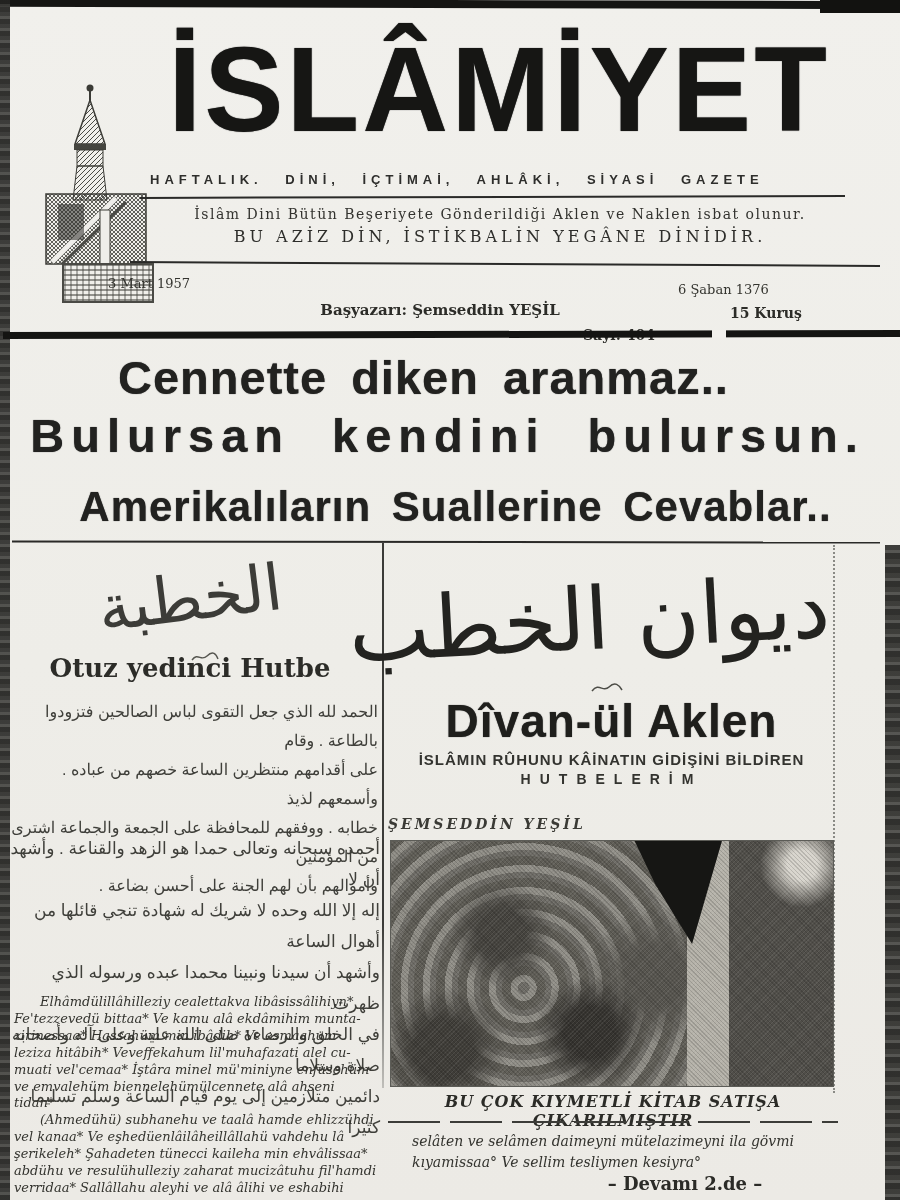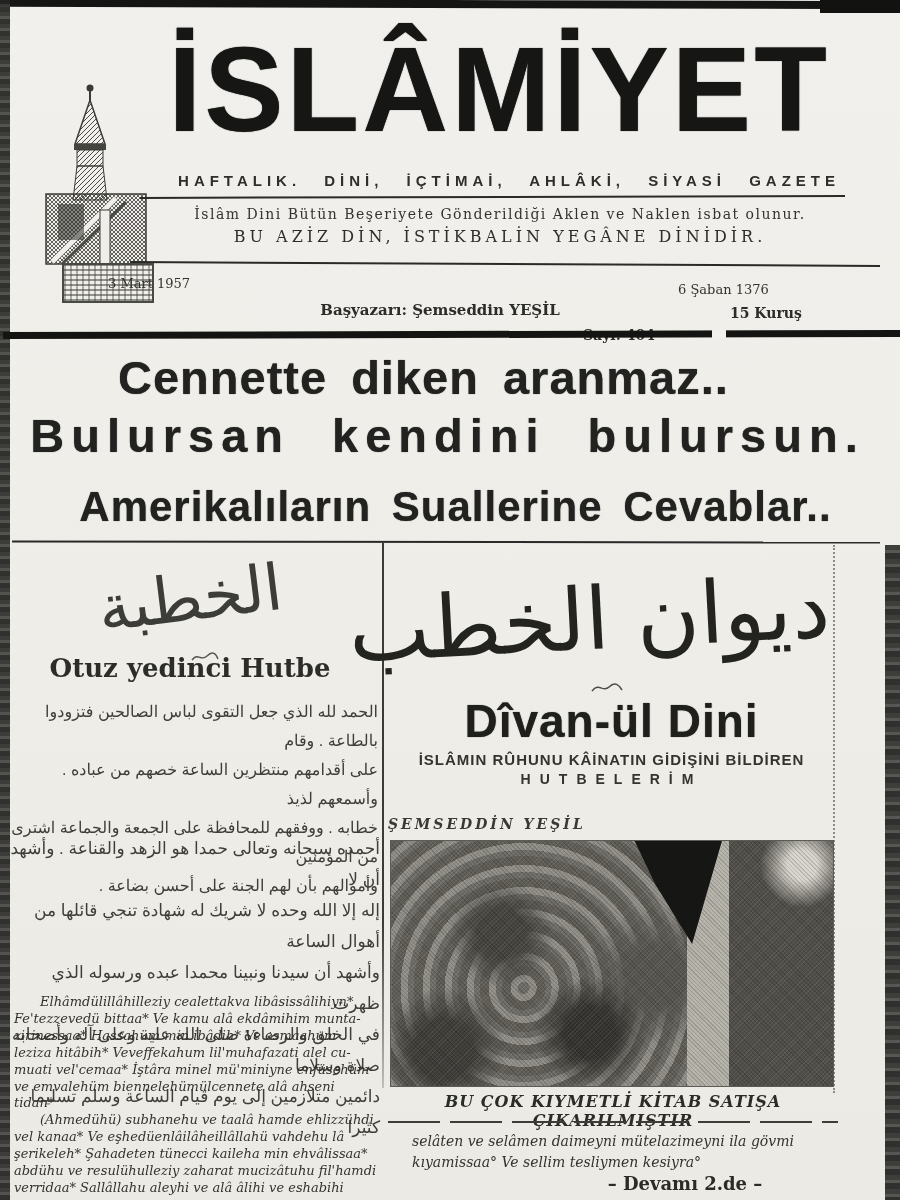--- a/index.html
+++ b/index.html
@@ -13,22 +13,22 @@
   .band-top-right{top:0;right:0;width:80px;height:13px;background:#121210;}
   .band-left{top:0;left:0;width:10px;height:1200px;opacity:.88;
      background:repeating-linear-gradient(to bottom,#242422 0 4px,#3d3d3a 4px 7px,#171715 7px 12px);}
   .band-right{top:545px;right:0;width:15px;height:655px;opacity:.9;
      background:repeating-linear-gradient(to bottom,#2a2a27 0 5px,#454542 5px 8px,#1b1b19 8px 14px);}
 
   
   .masthead-title{top:14px;left:148px;width:702px;text-align:center;font-weight:bold;
      font-size:119px;line-height:150px;letter-spacing:3px;transform:scaleY(1.02);
      color:#161614;text-shadow:0 0 1px #333;white-space:nowrap;}
-  .masthead-sub{top:172px;left:150px;width:690px;text-align:right;font-weight:bold;
-     font-size:15px;letter-spacing:5px;word-spacing:14px;color:#2e2e2c;}
+  .masthead-sub{top:172px;left:150px;width:690px;text-align:left;font-weight:bold;
+     font-size:13px;letter-spacing:5px;word-spacing:14px;color:#2e2e2c;}
   .rule{background:#2a2a28;height:2px;}
   .rule-m1{top:196px;left:140px;width:705px;transform:rotate(-.15deg);}
   .motto1{top:206px;left:150px;width:700px;text-align:center;font-family:"DejaVu Serif",serif;
      font-size:14px;letter-spacing:1.5px;color:#33332f;}
   .motto2{top:227px;left:150px;width:700px;text-align:center;font-family:"DejaVu Serif",serif;
      font-size:16px;letter-spacing:4px;color:#2d2d2a;}
   .rule-m2{top:263px;left:130px;width:750px;transform:rotate(.3deg);}
   .date-greg{top:276px;left:108px;font-family:"DejaVu Serif",serif;font-size:13px;color:#34342f;}
   .date-hijri{top:282px;left:678px;font-family:"DejaVu Serif",serif;font-size:13px;color:#34342f;}
   .editor{top:301px;left:290px;width:300px;text-align:center;font-family:"DejaVu Serif",serif;
@@ -189,21 +189,21 @@
     <div>vel kanaa*  Ve eşhedüenlâilâheillâllahü vahdehu lâ</div>
     <div>şerikeleh*  Şahadeten tünecci kaileha min ehvâlissaa*</div>
     <div>abdühu ve resulühulleziy zaharat mucizâtuhu fil'hamdi</div>
     <div>verridaa*  Sallâllahu aleyhi ve alâ âlihi ve eshabihi</div>
   </div>
 
   <div class="abs rcal">ديوان الخطب</div>
   <svg class="abs rsig" width="34" height="16" viewBox="0 0 34 16">
     <path d="M2,11 C9,2 13,13 19,7 S29,5 32,10" fill="none" stroke="#4c4c46" stroke-width="1.5"></path>
   </svg>
-  <div class="abs rtitle">Dîvan-ül Dini</div>
+  <div class="abs rtitle">Dîvan-ül Aklen</div>
   <div class="abs rsub1">İSLÂMIN RÛHUNU KÂİNATIN GİDİŞİNİ BİLDİREN</div>
   <div class="abs rsub2">HUTBELERİM</div>
   <div class="abs rauthor">ŞEMSEDDİN  YEŞİL</div>
 
   <div class="abs photo">
     <div class="photo-wedge"></div>
   </div>
 
   <div class="abs caption">BU ÇOK KIYMETLİ KİTAB SATIŞA ÇIKARILMIŞTIR</div>
   <div class="abs rule-dash"></div>

